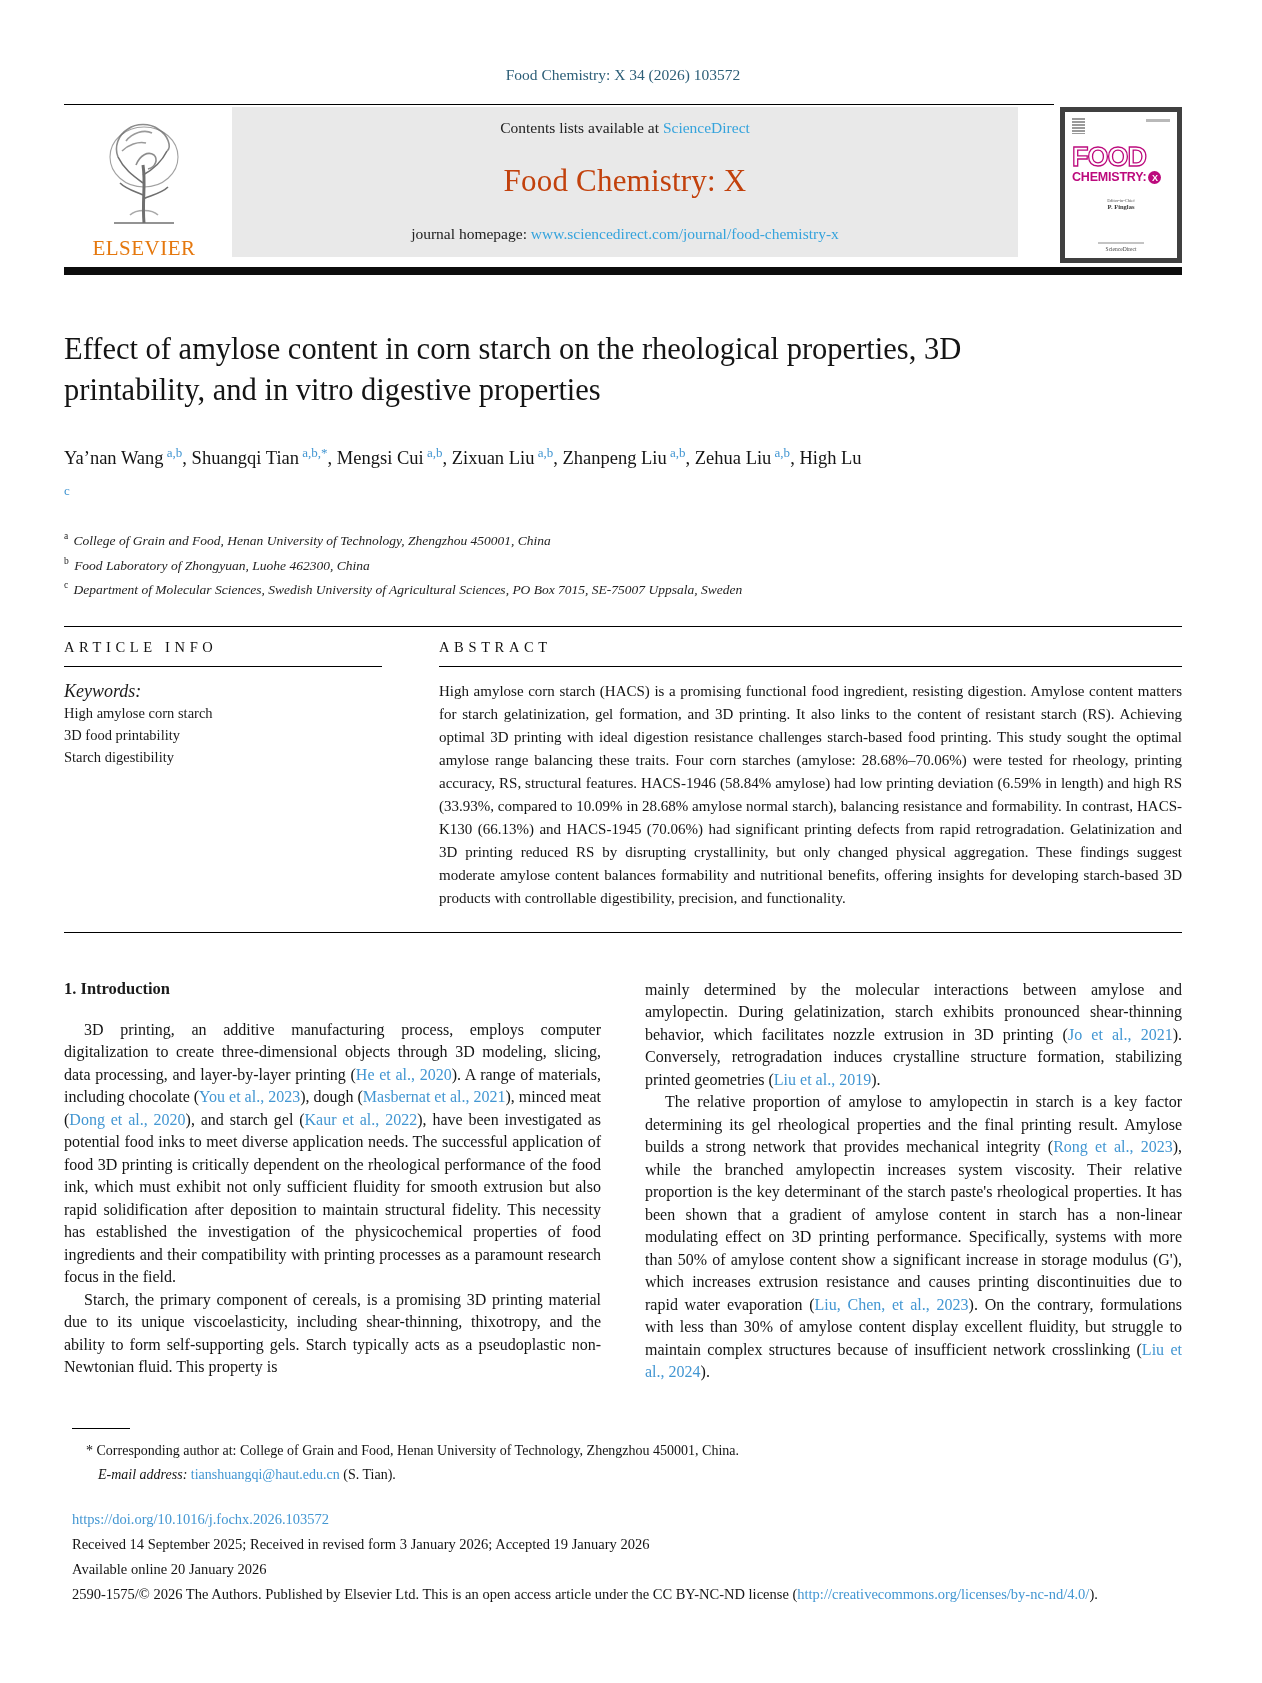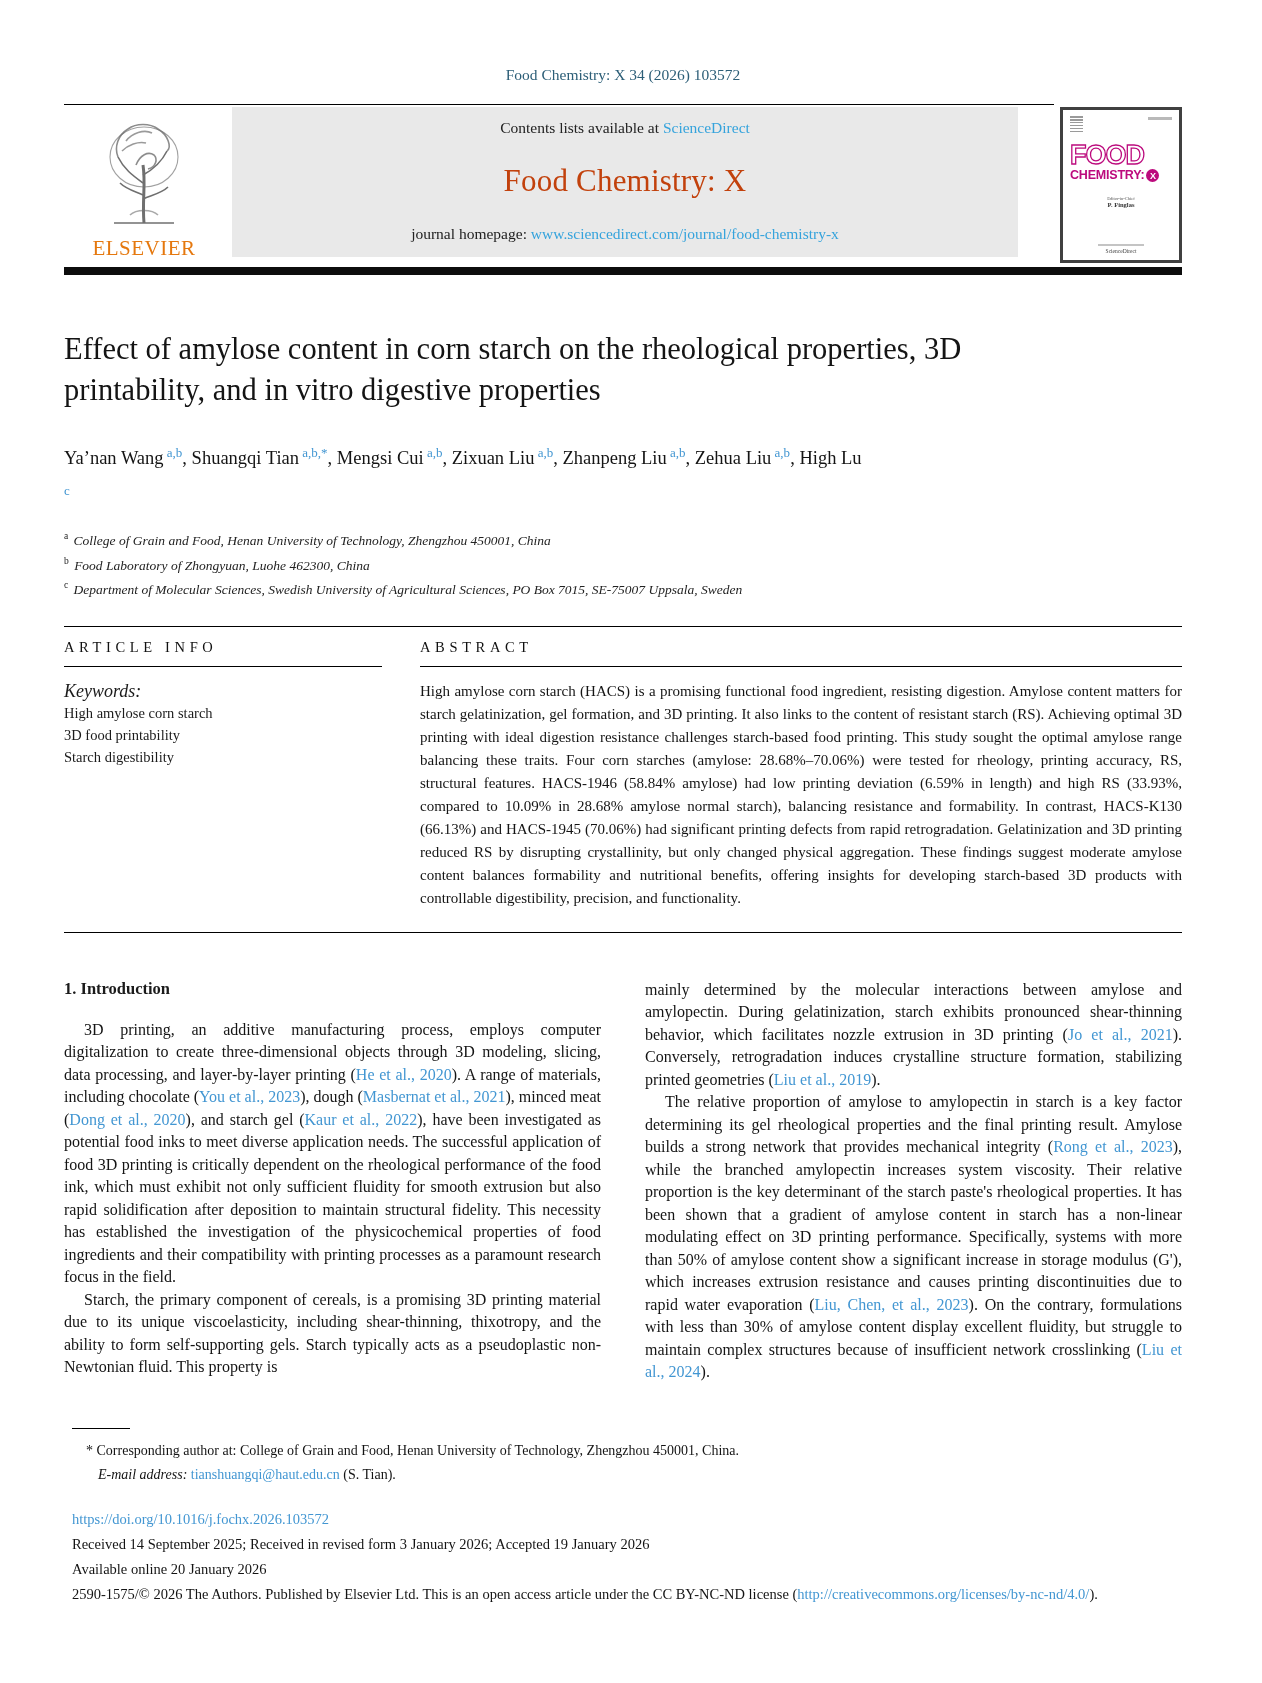--- a/index.html
+++ b/index.html
@@ -21,21 +21,21 @@
   .rule-thin-top{margin-top:20px;width:990px;border-top:1.5px solid #000;}
   .masthead{display:flex;align-items:stretch;margin-top:2px;}
   .logo-block{width:160px;display:flex;flex-direction:column;align-items:center;justify-content:space-between;padding:4px 0 2px 0;}
   .elsevier-word{font-size:21px;letter-spacing:.5px;color:var(--elsorange);font-family:"Liberation Serif",serif;}
   .graybox{flex:1;background:var(--boxbg);margin-left:8px;height:150px;display:flex;flex-direction:column;align-items:center;justify-content:space-between;padding:12px 10px 14px 10px;}
   .contents-line{font-size:15.5px;color:#222;}
   .contents-line .sd{color:#35a3dc;}
   .journal-title{font-size:31px;color:#c2410c;letter-spacing:.2px;}
   .homepage-line{font-size:15.5px;color:#222;}
   .homepage-line .url{color:#35a3dc;}
-  .cover{width:122px;height:156px;background:#fff;border:3px solid #404040;margin-left:42px;position:relative;padding:6px 7px;}
+  .cover{width:122px;height:156px;background:#fff;border:5px solid #404040;margin-left:42px;position:relative;padding:6px 7px;}
   .cover-minilogo{width:13px;height:16px;background:repeating-linear-gradient(#9a9a9a 0 1.5px,#fff 1.5px 3px);}
   .cover-issn{position:absolute;top:7px;right:7px;width:24px;height:3px;background:#b9b9b9;}
   .cover-title1{margin-top:10px;font-family:"Liberation Sans",sans-serif;font-weight:700;font-size:27px;line-height:26px;letter-spacing:-1px;color:var(--magenta);}
   @supports (-webkit-text-stroke: 1px #000){
     .cover-title1{color:#fff;-webkit-text-stroke:1.3px var(--magenta);}
   }
   .cover-title2{font-family:"Liberation Sans",sans-serif;font-weight:700;font-size:12.5px;letter-spacing:-.2px;color:var(--magenta);display:flex;align-items:flex-end;gap:2px;}
   .xbadge{display:inline-flex;align-items:center;justify-content:center;width:13px;height:13px;border-radius:50%;background:var(--magenta);color:#fff;font-size:9px;font-weight:700;}
   .cover-editor{margin-top:14px;text-align:center;font-size:4.5px;color:#555;}
   .cover-editor-name{text-align:center;font-size:6.5px;font-weight:700;color:#333;}
@@ -47,21 +47,21 @@
   
   .art-title{margin-top:54px;max-width:1015px;font-size:30.5px;line-height:41px;color:#141414;}
   .authors{margin-top:26px;max-width:800px;font-size:18.5px;line-height:31px;color:#141414;}
   .authors sup{color:var(--link);font-size:13px;}
   .affils{margin-top:14px;font-size:13.5px;line-height:20px;font-style:italic;color:#222;}
   .affils sup{font-style:normal;font-size:9.5px;margin-right:2px;}
   .rule-full{width:1118px;border-top:1.5px solid #000;}
   .rule-after-affils{margin-top:26px;}
 
   
-  .info-abstract{display:flex;gap:38px;margin-top:12px;}
+  .info-abstract{display:flex;gap:57px;margin-top:12px;}
   .info-col{width:318px;flex:0 0 auto;}
   .abs-col{flex:1;}
   .sec-cap{font-size:14.5px;letter-spacing:.32em;color:#111;}
   .cap-rule{border-top:1.2px solid #000;margin-top:10px;margin-bottom:13px;}
   .kw-label{font-style:italic;font-size:18px;line-height:22px;}
   .kw-line{font-size:14.5px;line-height:22px;}
   .abs-text{font-size:15px;line-height:23px;text-align:justify;color:#141414;}
   .rule-after-abs{margin-top:22px;}
 
   

